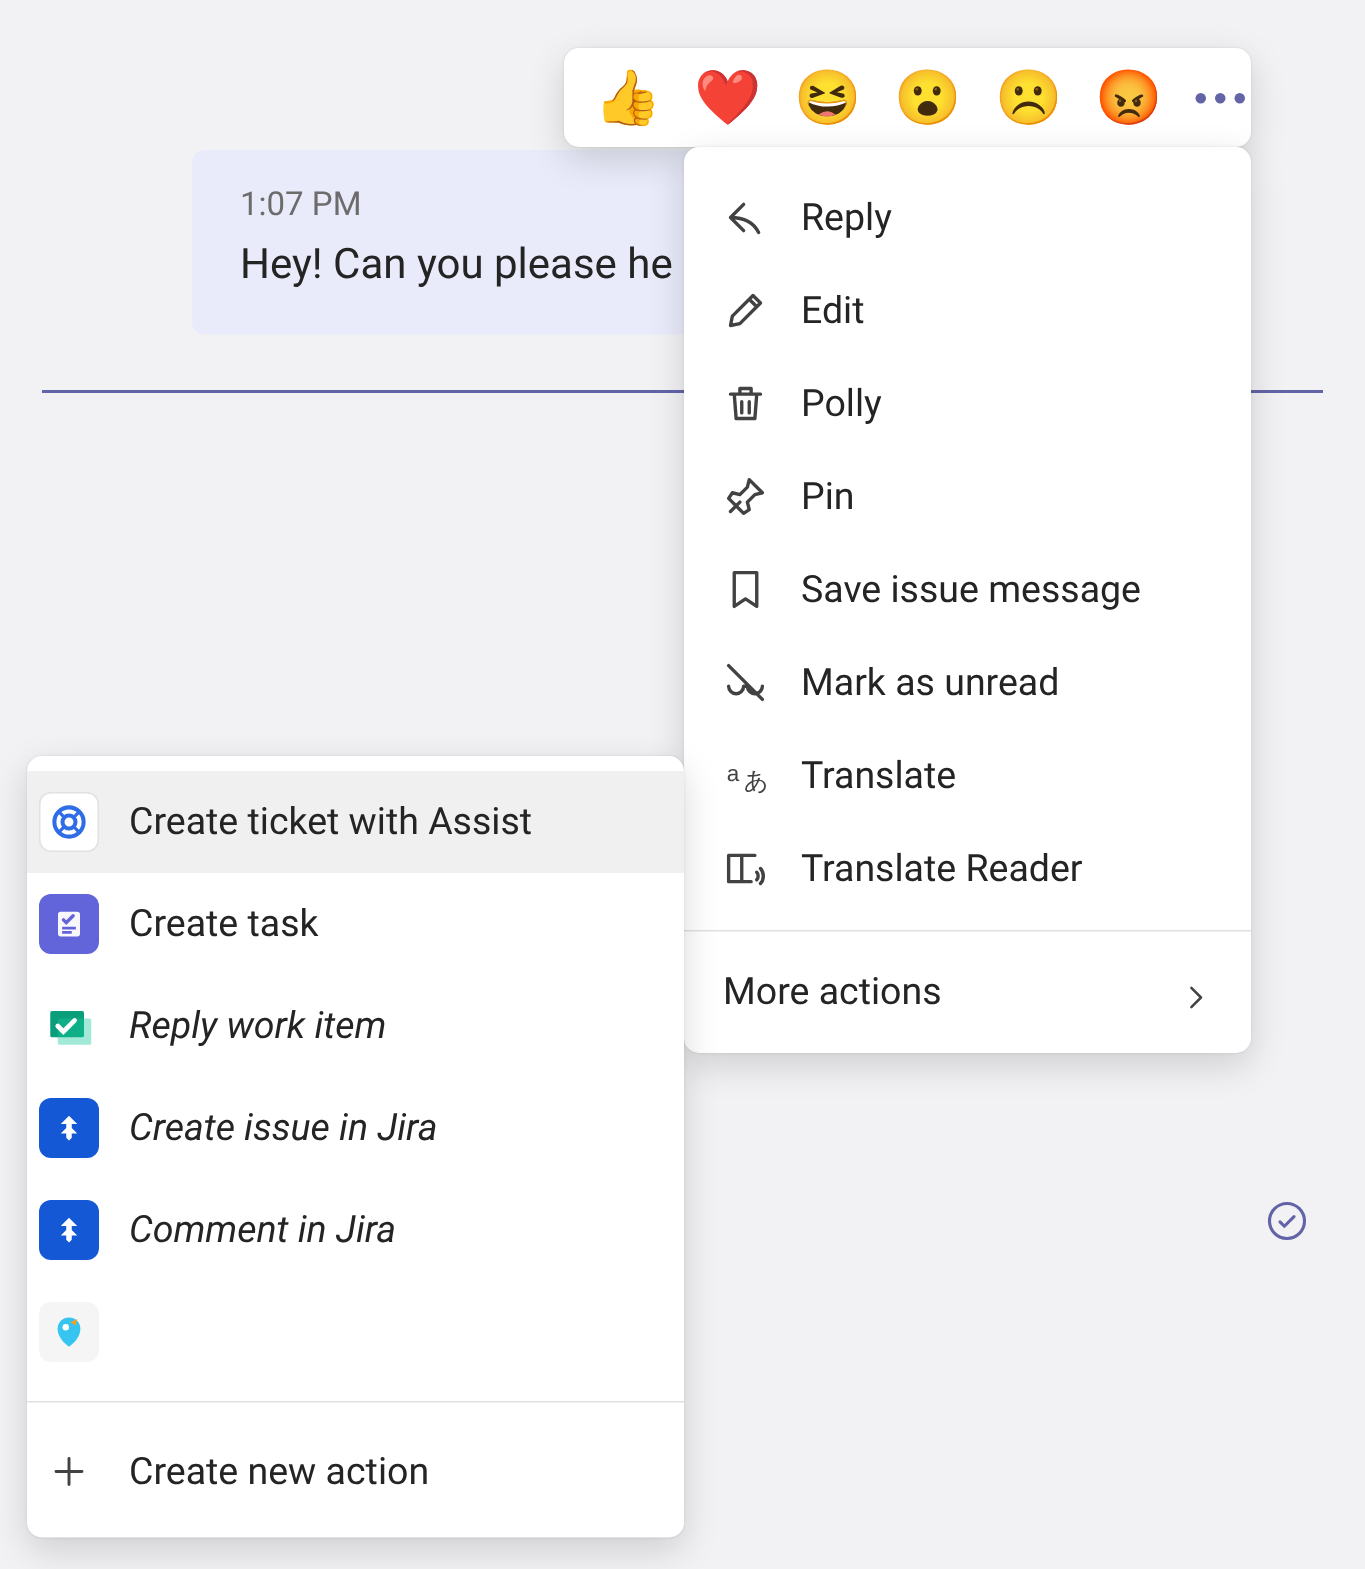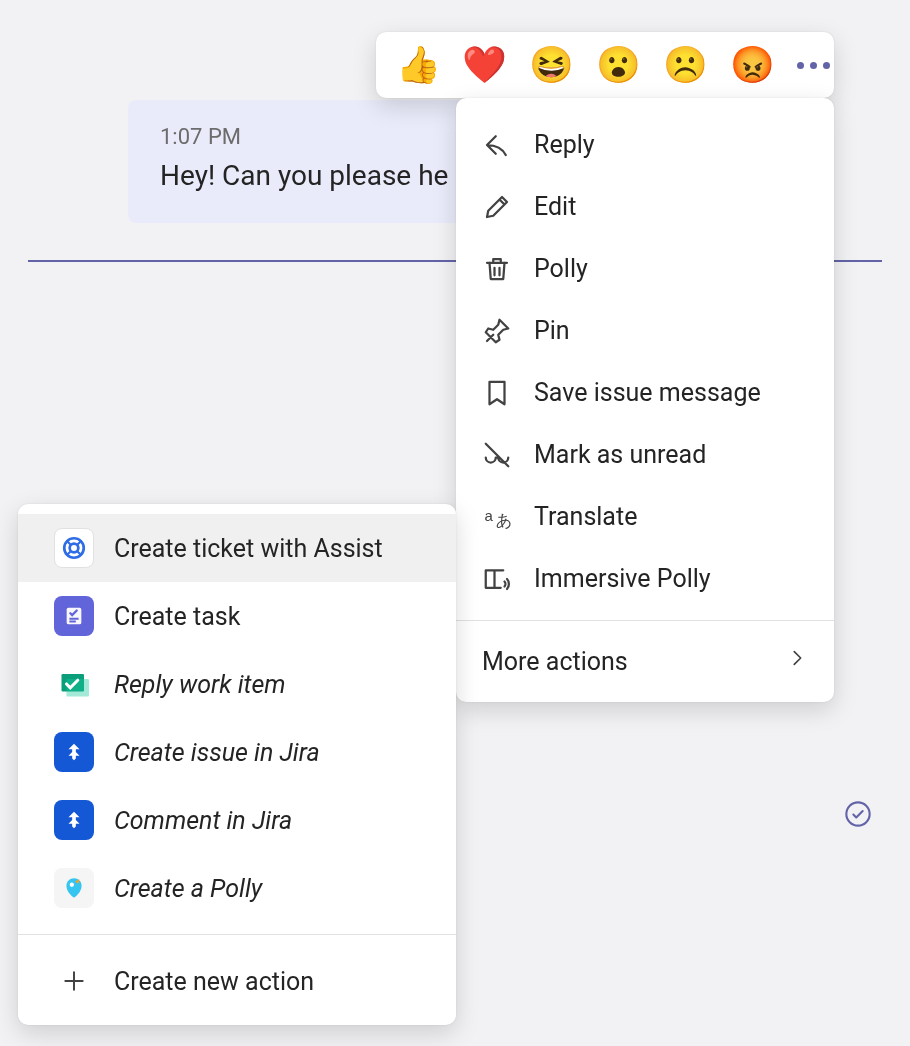--- a/index.html
+++ b/index.html
@@ -92,52 +92,52 @@
     position: absolute;
     left: 456px; top: 98px;
     width: 378px;
     background: var(--menu-bg);
     border-radius: 10px;
     box-shadow: var(--shadow);
     padding: 16px 0 0 0;
     display: flex; flex-direction: column;
   }
   .context-menu .item {
-    display: flex; 
+    display: flex; align-items: center;
     gap: 22px;
     padding: 16px 26px;
     font-size: 25px;
     cursor: pointer;
   }
   .context-menu .item svg { flex: 0 0 30px; }
   .context-menu .item .label { flex: 1; }
   .context-menu .divider { height:1px; background: var(--divider); margin-top: 10px; }
   .context-menu .footer {
-    display: flex; align-items: flex-start; justify-content: space-between;
+    display: flex; align-items: flex-end; justify-content: space-between;
     padding: 26px 26px;
     font-size: 25px;
     cursor: pointer;
     border-bottom-left-radius: 10px; border-bottom-right-radius: 10px;
   }
 
   
   .submenu {
     position: absolute;
     left: 18px; top: 504px;
     width: 438px;
     background: var(--menu-bg);
     border-radius: 10px;
     box-shadow: var(--shadow);
     padding: 10px 0;
     display: flex; flex-direction: column;
   }
   .submenu .item {
     display: flex; align-items: center;
     gap: 20px;
-    padding: 14px 36px;
+    padding: 14px 8px;
     font-size: 25px;
     cursor: pointer;
   }
   .submenu .item.highlight { background: #f0f0f0; }
   .submenu .item .app-icon {
     width: 40px; height: 40px; border-radius: 8px;
     display: flex; align-items: center; justify-content: center;
     flex: 0 0 40px;
   }
   .submenu .item .label { flex: 1; font-style: italic; }
@@ -232,21 +232,21 @@
         <text x="11" y="19" font-size="13" fill="#424242" font-family="sans-serif">あ</text>
       </svg>
     <span class="label">Translate</span>
   </div>
 
   <div class="item">
     <svg width="30" height="30" viewBox="0 0 24 24">
         <path class="icon-stroke" d="M3 5h7v14H3zM10 5h7M10 19h5"></path>
         <path class="icon-stroke" d="M18 14c1 1 1 3 0 4M20 12c2 2 2 6 0 8"></path>
       </svg>
-    <span class="label">Immersive Polly</span>
+    <span class="label">Translate Reader</span>
   </div>
 
   <div class="divider"></div>
 
   <div class="footer">
     <span>More actions</span>
     <svg width="22" height="22" viewBox="0 0 24 24">
         <path class="icon-stroke" d="M9 5l7 7-7 7"></path>
       </svg>
   </div>
@@ -306,21 +306,20 @@
   </div>
 
   <div class="item">
     <span class="app-icon" style="background:#f5f5f5">
       <svg width="26" height="26" viewBox="0 0 24 24">
           <path d="M12 3c4 0 7 3 7 7 0 5-4 9-7 11-3-2-7-6-7-11 0-4 3-7 7-7z" fill="#36c5f0"></path>
           <circle cx="10" cy="9" r="2" fill="#fff"></circle>
           <path d="M13 6l4-2-1 4" fill="#ff9e1b"></path>
         </svg>
     </span>
-    <span class="label">Create a Polly</span>
   </div>
 
   <div class="divider"></div>
 
   <div class="item create-new">
     <span class="plus">
       <svg width="26" height="26" viewBox="0 0 24 24">
           <path class="icon-stroke" d="M12 4v16M4 12h16"></path>
         </svg>
     </span>

